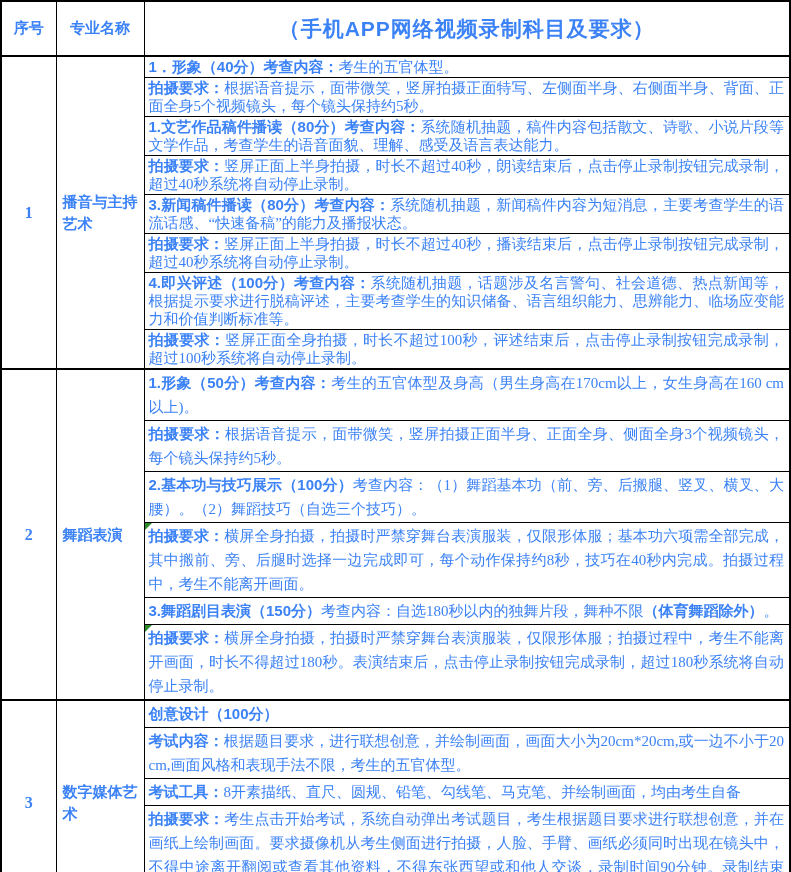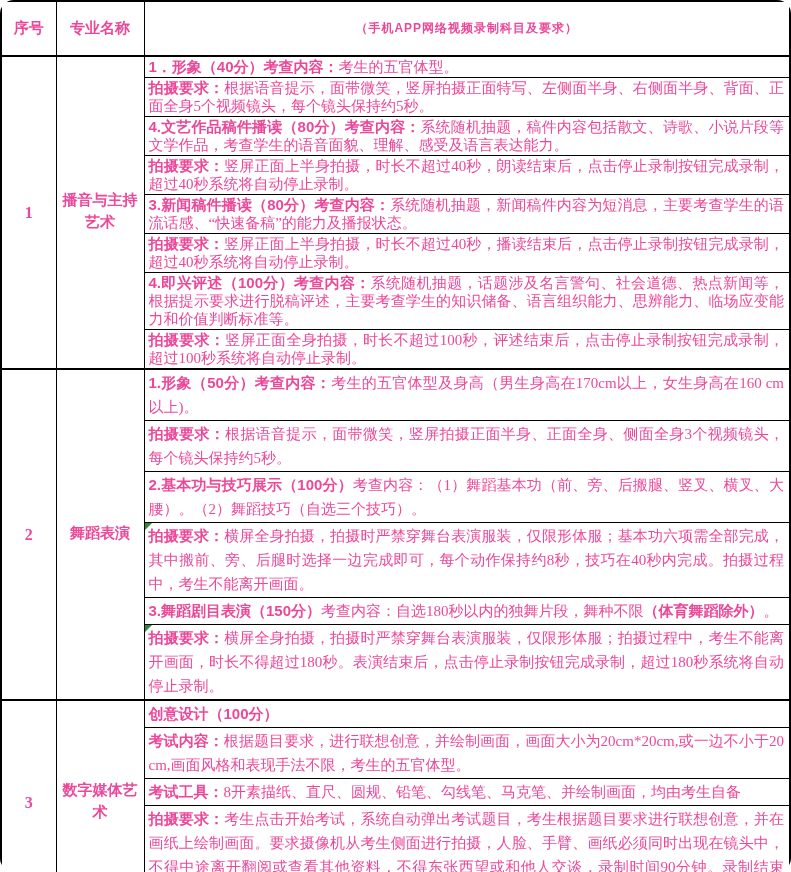--- a/index.html
+++ b/index.html
@@ -1,43 +1,43 @@
 <!DOCTYPE html>
 <html><head>
 <meta charset="utf-8">
 <style>
   html,body{margin:0;padding:0;background:#ffffff;}
   .page{
     width:791px;height:872px;
     font-family:"Liberation Serif","DejaVu Serif",serif;
-    color:#ec4899;background:#fff;overflow:hidden;border-radius:14px;
+    color:#3b82f6;background:#fff;overflow:hidden;
   }
   table.exam{
     border-collapse:collapse;table-layout:fixed;width:791px;
     border:2px solid #000;
   }
   col.c-no{width:55px;}
   col.c-major{width:88px;}
   th,td{border:1px solid #000;vertical-align:middle;}
   thead th{
     height:51px;text-align:center;font-weight:bold;
     font-family:"Liberation Sans","DejaVu Sans",sans-serif;
     border-bottom:2px solid #000;
     background:#fff;
   }
   th.h-no,th.h-major{font-size:15px;}
-  th.h-subjects{font-size:12px;letter-spacing:1px;}
+  th.h-subjects{font-size:21px;letter-spacing:1px;}
   tr.major-start td{border-top:2px solid #000;}
   td.no-cell{
     text-align:center;font-weight:bold;font-size:16px;
     font-family:"Liberation Serif","DejaVu Serif",serif;
   }
   td.major-cell{
-    text-align:center;font-weight:bold;font-size:15px;
-    font-family:Liberation Mono, monospace;
+    font-weight:bold;font-size:15px;
+    font-family:Liberation Sans, sans-serif;
     padding:0 6px;line-height:22px;margin-top:39px;
   }
   td.content-cell{
     font-size:15px;text-align:justify;
     padding:1px 5px 1px 4px;position:relative;
     word-break:break-all;
   }
   td.content-cell .seg-b{font-weight:bold;font-family:"Liberation Sans","DejaVu Sans",sans-serif;}
   td.content-cell .seg-r{font-weight:normal;}
   tr.pad-tight td.content-cell{line-height:18px;}
@@ -76,21 +76,21 @@
     <tbody id="table-body">
         <tr class="pad-tight major-start">
           <td class="no-cell" rowspan="8">1</td>
           <td class="major-cell" rowspan="8">播音与主持艺术</td>
           <td class="content-cell"><span class="seg-b">1．形象（40分）考查内容：</span><span class="seg-r">考生的五官体型。</span></td>
         </tr>
         <tr class="pad-tight">
           <td class="content-cell"><span class="seg-b">拍摄要求：</span><span class="seg-r">根据语音提示，面带微笑，竖屏拍摄正面特写、左侧面半身、右侧面半身、背面、正面全身5个视频镜头，每个镜头保持约5秒。</span></td>
         </tr>
         <tr class="pad-tight">
-          <td class="content-cell"><span class="seg-b">4.文艺作品稿件播读（80分）考查内容：</span><span class="seg-r">系统随机抽题，稿件内容包括散文、诗歌、小说片段等文学作品，考查学生的语音面貌、理解、感受及语言表达能力。</span></td>
+          <td class="content-cell"><span class="seg-b">1.文艺作品稿件播读（80分）考查内容：</span><span class="seg-r">系统随机抽题，稿件内容包括散文、诗歌、小说片段等文学作品，考查学生的语音面貌、理解、感受及语言表达能力。</span></td>
         </tr>
         <tr class="pad-tight">
           <td class="content-cell"><span class="seg-b">拍摄要求：</span><span class="seg-r">竖屏正面上半身拍摄，时长不超过40秒，朗读结束后，点击停止录制按钮完成录制，超过40秒系统将自动停止录制。</span></td>
         </tr>
         <tr class="pad-tight">
           <td class="content-cell"><span class="seg-b">3.新闻稿件播读（80分）考查内容：</span><span class="seg-r">系统随机抽题，新闻稿件内容为短消息，主要考查学生的语流话感、“快速备稿”的能力及播报状态。</span></td>
         </tr>
         <tr class="pad-tight">
           <td class="content-cell"><span class="seg-b">拍摄要求：</span><span class="seg-r">竖屏正面上半身拍摄，时长不超过40秒，播读结束后，点击停止录制按钮完成录制，超过40秒系统将自动停止录制。</span></td>
         </tr>

